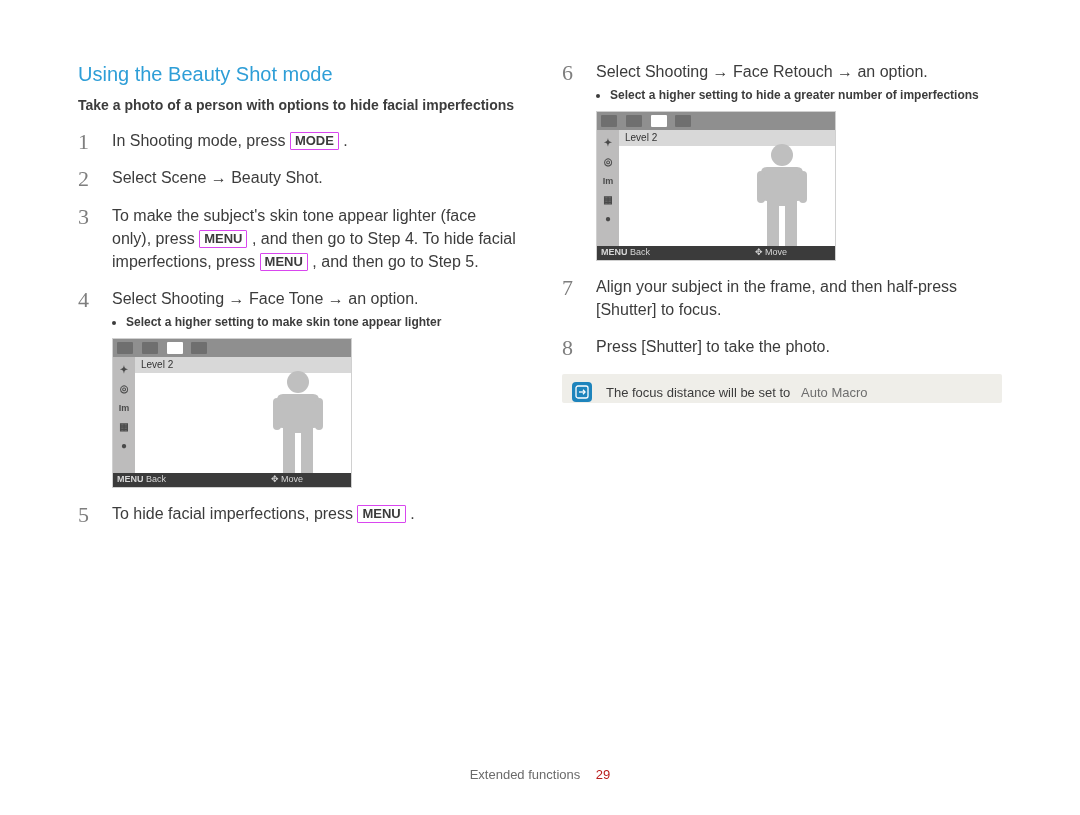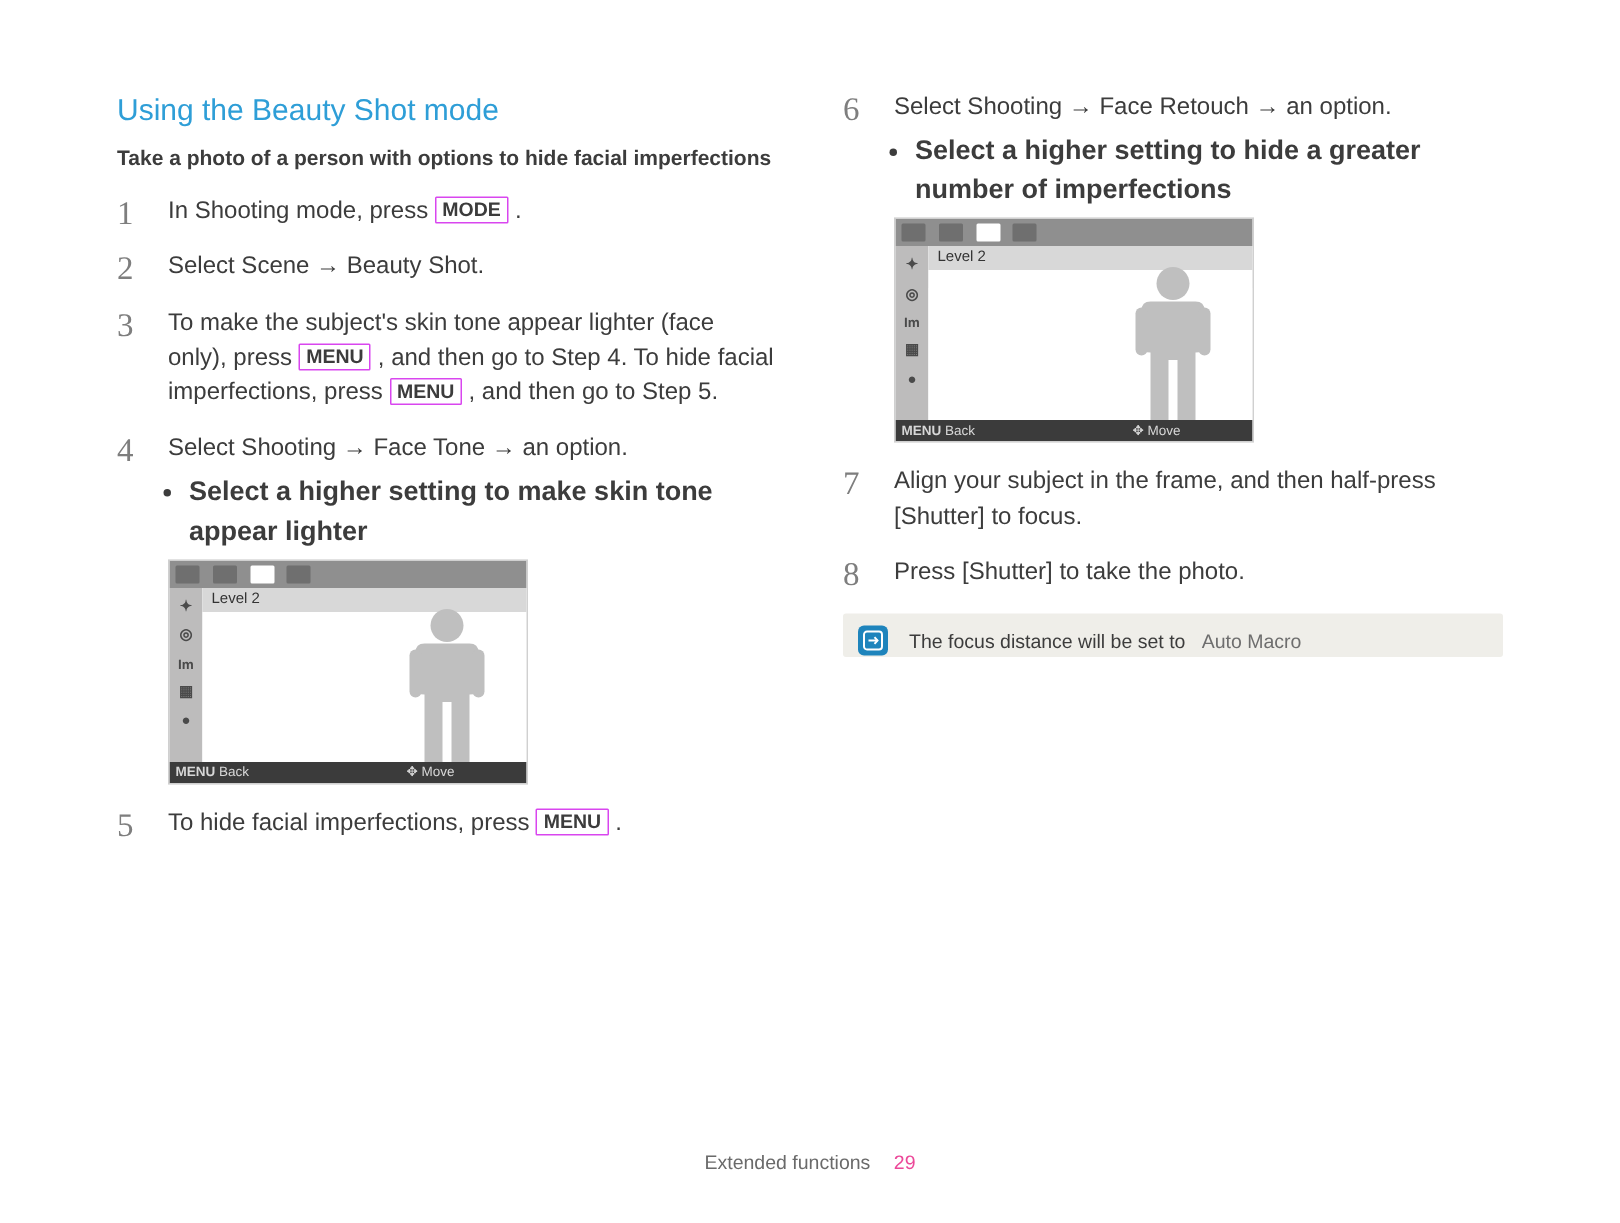--- a/index.html
+++ b/index.html
@@ -70,21 +70,21 @@
     border:1px solid #d946ef;
     padding:0 4px;
     font-weight:700;
     font-size:13px;
     line-height:16px;
     vertical-align:1px;
     border-radius:1px;
   }
   ul.bullets{margin:4px 0 6px 0;padding:0 0 0 14px;}
   ul.bullets li{
-    font-size:18px;
+    font-size:12px;
     font-weight:700;
     list-style:disc;
     margin:2px 0;
   }
   
   .lcd{
     margin-top:6px;
     width:240px;height:150px;
     background:#e9e9e9;
     position:relative;
@@ -146,21 +146,21 @@
     width:20px;height:20px;border-radius:4px;
     background:var(--note-ico);color:#fff;
     display:flex;align-items:center;justify-content:center;
     font-size:12px;font-weight:700;
   }
   .note .k{color:#6e6e6e;}
   .footer{
     position:absolute;left:0;right:0;bottom:30px;
     text-align:center;font-size:13px;color:#6a6a6a;
   }
-  .footer .pg{margin-left:12px;color:#ec4899;}
+  .footer .pg{margin-left:12px;color:#b91c1c;}
 </style>
 </head>
 <body>
 
 <div class="page">
 
 
   <div class="columns">
 
     <div class="col">

